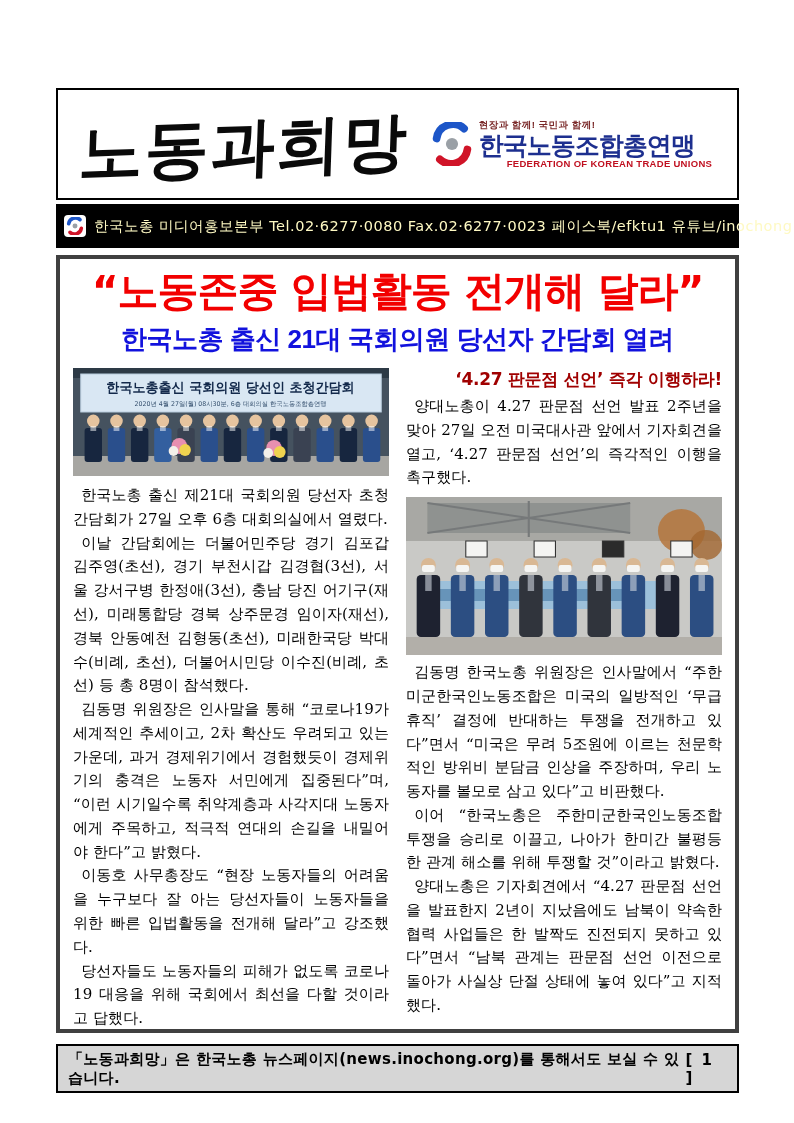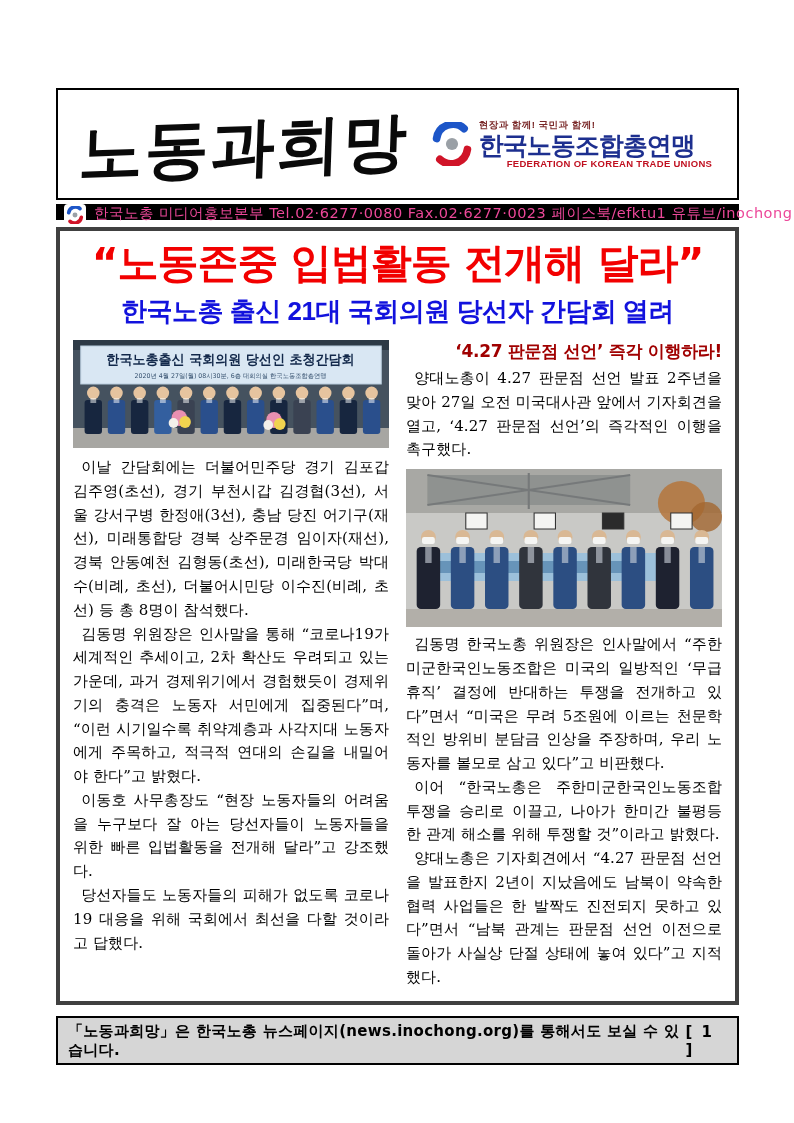--- a/index.html
+++ b/index.html
@@ -15,21 +15,21 @@
   .mast-right { flex:1; padding-right:10px; display:flex; flex-direction:column; justify-content:center; }
   .org-row { display:flex; align-items:center; gap:5px; }
   .org-mark { width:44px; height:44px; flex:0 0 44px; }
   .org-texts { display:flex; flex-direction:column; }
   .org-slogan { font-size:9.5px; color:var(--maroon,#7b2a2a); font-weight:700; letter-spacing:.5px; font-family:"Liberation Sans",sans-serif; }
   .org-name { font-size:25px; font-weight:900; color:var(--fktu-blue,#1d2f8f); letter-spacing:-1px; font-family:"Liberation Sans",sans-serif; line-height:1.05; }
   .org-name-en { font-size:9.5px; font-weight:700; color:var(--fktu-red,#c01020); letter-spacing:.3px; font-family:"Liberation Sans",sans-serif;padding-left:28px; }
   .issue-date { margin-top:8px; font-size:20px; font-weight:700; color:#000; text-align:center; letter-spacing:.5px; }
 
   
-  .contact-bar { margin-top:4px; background:#000; color:#ec4899; height:16px; display:flex; align-items:flex-start; gap:8px; padding:0 8px; }
+  .contact-bar { margin-top:4px; background:#000; color:#fef9c3; height:44px; display:flex; align-items:center; gap:8px; padding:0 8px; }
   .contact-icon { width:22px; height:22px; background:#fff; border-radius:4px; flex:0 0 22px; display:flex; align-items:center; justify-content:center; }
   .contact-icon svg { width:18px; height:18px; }
   .contact-text { font-size:14.5px; letter-spacing:.5px; font-family:"DejaVu Sans","Liberation Sans",sans-serif; white-space:nowrap; }
 
   
   .main-box { margin-top:7px; border:4px solid #404040; height:778px; padding:8px 13px 6px; background:#fff; overflow:hidden; }
   .headline { text-align:center; color:var(--headline-red,#f20000); font-size:41px; font-weight:900;
               letter-spacing:-1px; line-height:1.2; font-family:"DejaVu Sans","Liberation Sans",sans-serif; }
   .subheadline { text-align:center; color:var(--subhead-blue,#1212dd); font-size:26px; font-weight:700;
                  margin-top:6px; letter-spacing:-.5px; font-family:Liberation Sans, sans-serif; }
@@ -142,20 +142,21 @@
                 <rect x="300" y="60" width="18" height="34" rx="3" fill="#2a4f8c"></rect>
                 <rect x="306" y="58" width="6" height="5" fill="#ffffff" opacity="0.5"></rect>
                 <circle cx="110" cy="78" r="8" fill="#e88fb0"></circle>
                 <circle cx="116" cy="82" r="6" fill="#f0d34f"></circle>
                 <circle cx="104" cy="83" r="5" fill="#f3f0ea"></circle>
                 <circle cx="208" cy="80" r="8" fill="#e88fb0"></circle>
                 <circle cx="214" cy="84" r="6" fill="#f0d34f"></circle>
                 <circle cx="202" cy="85" r="5" fill="#f3f0ea"></circle>
               </g>
           </svg>
+          <p class="body">한국노총 출신 제21대 국회의원 당선자 초청 간담회가 27일 오후 6층 대회의실에서 열렸다.</p>
           <p class="body">이날 간담회에는 더불어민주당 경기 김포갑 김주영(초선), 경기 부천시갑 김경협(3선), 서울 강서구병 한정애(3선), 충남 당진 어기구(재선), 미래통합당 경북 상주문경 임이자(재선), 경북 안동예천 김형동(초선), 미래한국당 박대수(비례, 초선), 더불어시민당 이수진(비례, 초선) 등 총 8명이 참석했다.</p>
           <p class="body">김동명 위원장은 인사말을 통해 “코로나19가 세계적인 추세이고, 2차 확산도 우려되고 있는 가운데, 과거 경제위기에서 경험했듯이 경제위기의 충격은 노동자 서민에게 집중된다”며, “이런 시기일수록 취약계층과 사각지대 노동자에게 주목하고, 적극적 연대의 손길을 내밀어야 한다”고 밝혔다.</p>
           <p class="body">이동호 사무총장도 “현장 노동자들의 어려움을 누구보다 잘 아는 당선자들이 노동자들을 위한 빠른 입법활동을 전개해 달라”고 강조했다.</p>
           <p class="body">당선자들도 노동자들의 피해가 없도록 코로나19 대응을 위해 국회에서 최선을 다할 것이라고 답했다.</p>
         </div>
 
         <div class="col right-col">
           <div class="section-header">‘4.27 판문점 선언’ 즉각 이행하라!</div>
           <p class="body">양대노총이 4.27 판문점 선언 발표 2주년을 맞아 27일 오전 미국대사관 앞에서 기자회견을 열고, ‘4.27 판문점 선언’의 즉각적인 이행을 촉구했다.</p>
           <svg class="photo photo-right" viewBox="0 0 296 158" preserveAspectRatio="none">

